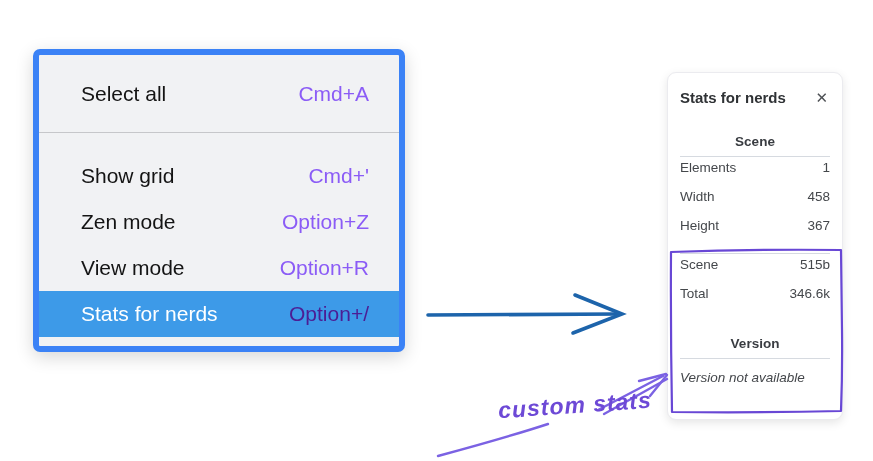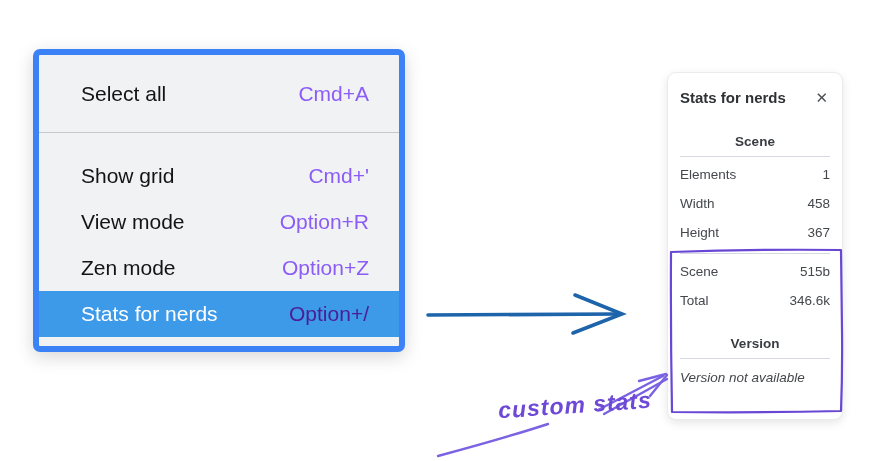--- a/index.html
+++ b/index.html
@@ -83,21 +83,20 @@
   .sh-version { margin-top: 20px; }
   .sep {
     border: none;
     border-top: 1px solid #d6dae0;
     margin: 6px 0 3px 0;
   }
   .stat-row {
     display: flex;
     justify-content: space-between;
     height: 29px;
-    align-items: center;
   }
   .version-note { padding-top: 8px; font-style: italic; }
 
   
   .overlay {
     position: absolute;
     left: 0; top: 0;
     width: 873px; height: 461px;
     pointer-events: none;
   }
@@ -123,26 +122,26 @@
     <div class="menu-item menu-item-first">
       <span>Select all</span>
       <span class="shortcut">Cmd+A</span>
     </div>
     <div class="menu-group-2">
       <div class="menu-item">
         <span>Show grid</span>
         <span class="shortcut">Cmd+'</span>
       </div>
       <div class="menu-item">
+        <span>Zen mode</span>
+        <span class="shortcut">Option+Z</span>
+      </div>
+      <div class="menu-item">
         <span>View mode</span>
         <span class="shortcut">Option+R</span>
-      </div>
-      <div class="menu-item">
-        <span>Zen mode</span>
-        <span class="shortcut">Option+Z</span>
       </div>
       <div class="menu-item menu-item-selected">
         <span>Stats for nerds</span>
         <span class="shortcut">Option+/</span>
       </div>
     </div>
   </div>
 
   <div class="panel">
     <div class="panel-header">

